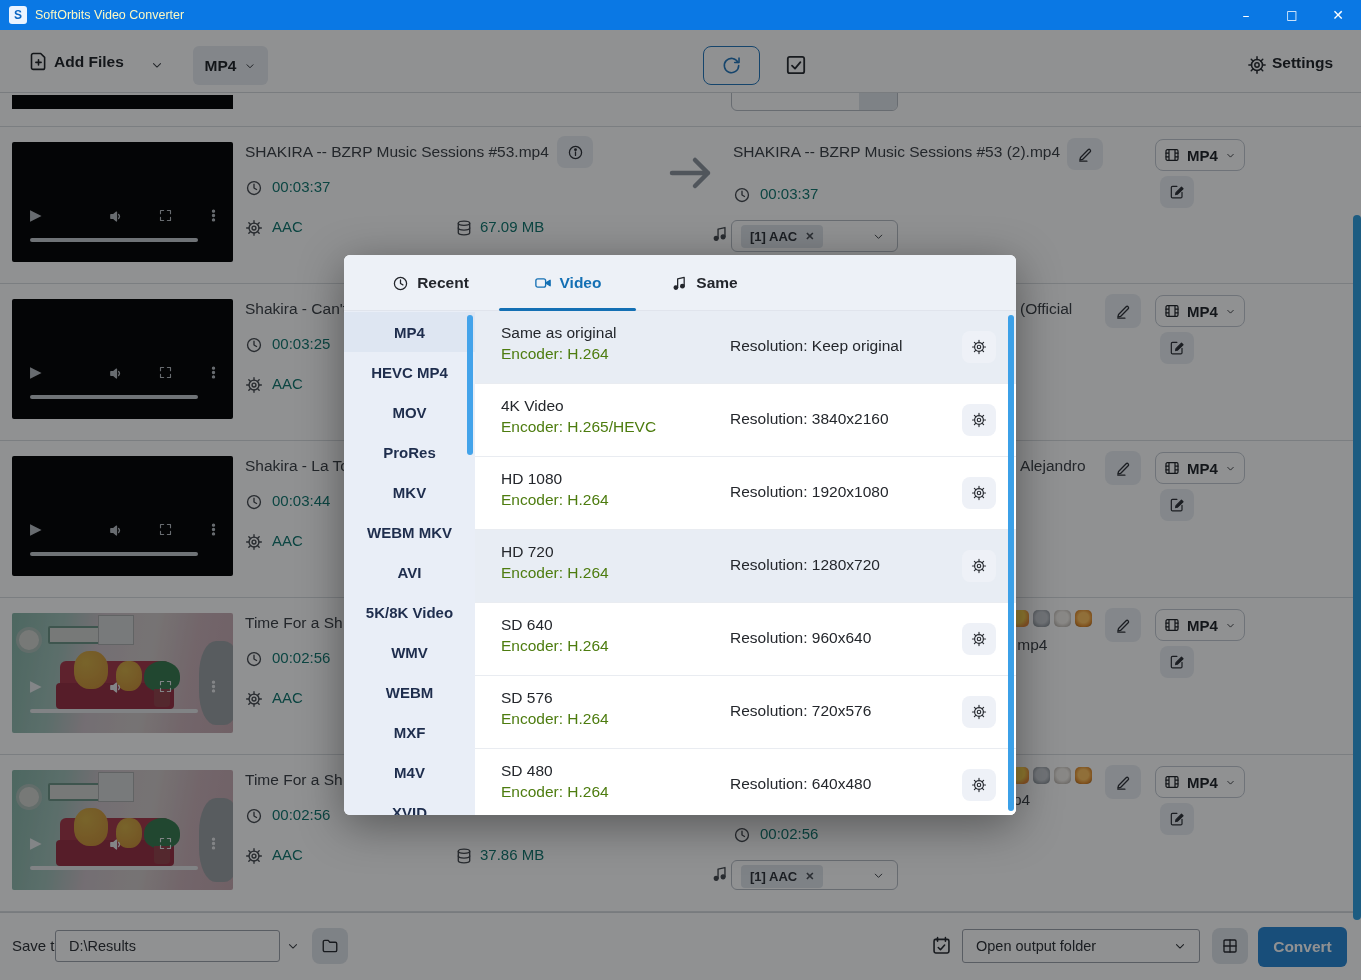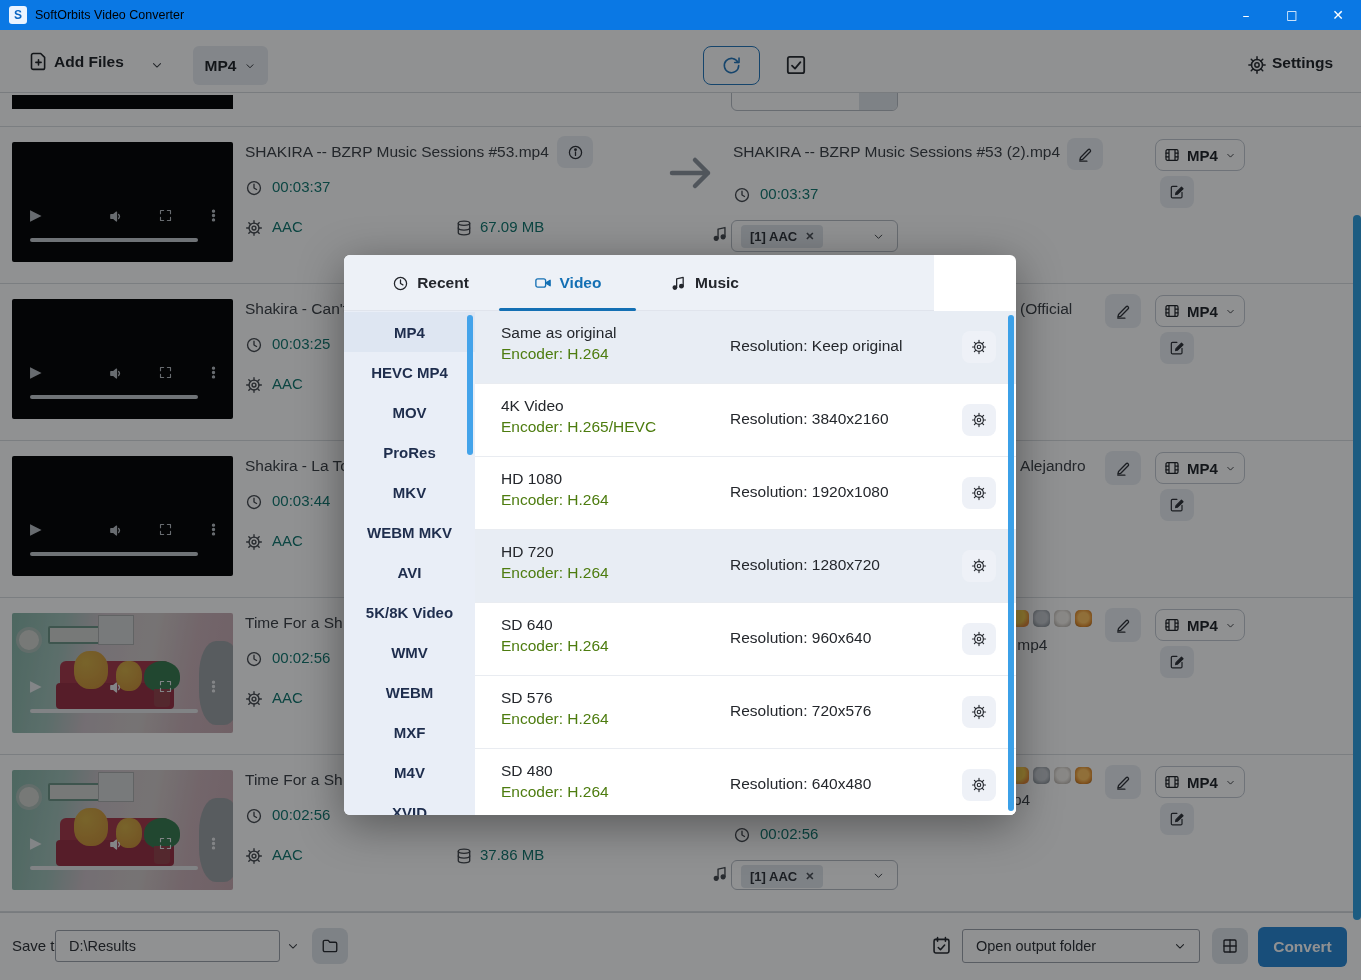--- a/index.html
+++ b/index.html
@@ -11,21 +11,21 @@
   
   .i { display:inline-block; stroke:currentColor; fill:none; stroke-width:1.8;
        stroke-linecap:round; stroke-linejoin:round; vertical-align:middle; }
   .abs { position:absolute; }
 
   
   .titlebar { position:absolute; left:0; top:0; width:1361px; height:30px; background:#0a78e4;
               display:flex; align-items:center; z-index:20; }
   .app-logo { width:18px; height:18px; margin:0 8px 0 9px; background:#eaf4ff; border-radius:3px;
               color:#0a66c2; font-size:12px; font-weight:700; display:flex; align-items:center; justify-content:center; }
-  .title-text { color:#000000; font-size:12.5px; }
+  .title-text { color:#fef9c3; font-size:12.5px; }
   .win-controls { position:absolute; right:0; top:0; height:30px; display:flex; }
   .win-btn { width:46px; height:30px; color:#fff; display:flex; align-items:center; justify-content:center;
              font-size:14px; font-family:"DejaVu Sans", sans-serif; }
   .win-btn.max { font-size:12px; }
 
   
   .toolbar { position:absolute; left:0; top:30px; width:1361px; height:63px; background:#fff;
              border-bottom:1px solid #d6d9dd; z-index:2; }
   .addfiles-label { position:absolute; left:54px; top:23px; font-size:15.5px; font-weight:700; color:#1c1f24; }
   .tb-mp4-btn { position:absolute; left:193px; top:16px; width:75px; height:39px; background:#e7ebf1;
@@ -98,21 +98,21 @@
                  color:#fff; font-size:15.5px; font-weight:700; display:flex; align-items:center; justify-content:center; }
 
   .main-scrollbar { position:absolute; left:1353px; top:215px; width:8px; height:705px; background:#2f9fe0; border-radius:4px; z-index:1; }
 
   
   .overlay { position:absolute; left:0; top:30px; width:1361px; height:950px; background:rgba(8,10,14,0.45); z-index:5; }
 
   
   .popup { position:absolute; left:344px; top:255px; width:672px; height:560px; background:#fff; border-radius:6px;
            box-shadow:0 10px 45px rgba(0,0,0,.4); z-index:10; overflow:hidden; }
-  .tabbar { position:absolute; left:0; top:0; width:590px; height:56px; background:#edf1f7; border-bottom:1px solid #e0e4ec;padding-left:44px; }
+  .tabbar { position:absolute; left:0; top:0; width:672px; height:56px; background:#edf1f7; border-bottom:1px solid #e0e4ec;padding-left:44px; }
   .tabs { position:absolute; left:18px; top:0; height:56px; display:flex; }
   .tab { width:137px; height:56px; display:flex; align-items:center; justify-content:center; gap:8px;
          font-size:15.5px; font-weight:700; color:#23262c; }
   .tab.active { color:#1470b4; }
   .tab-underline { position:absolute; left:155px; top:53px; width:137px; height:3px; background:#1470b4; border-radius:2px; }
   .side { position:absolute; left:0; top:56px; width:131px; height:504px; background:#e9eef7; }
   .side-item { width:131px; height:40px; display:flex; align-items:center; justify-content:center;
                font-size:15px; font-weight:700; color:#1e2d4d; }
   .side-item.selected { background:#dee6f2; }
   .side-scroll { position:absolute; left:123px; top:4px; width:6px; height:140px; background:#43a3ea; border-radius:3px; }
@@ -625,21 +625,21 @@
         <div class="tab active">
           <svg class="i" width="18" height="18">
               <use href="#ic-cam"></use>
             </svg>
           <span>Video</span>
         </div>
         <div class="tab">
           <svg class="i" width="17" height="17">
               <use href="#ic-music"></use>
             </svg>
-          <span>Music</span>
+          <span>Same</span>
         </div>
       </div>
       <div class="tab-underline"></div>
     </div>
 
     <div class="side">
       <div class="side-item selected" style="margin-top:1px">MP4</div>
       <div class="side-item">HEVC MP4</div>
       <div class="side-item">MOV</div>
       <div class="side-item">ProRes</div>

